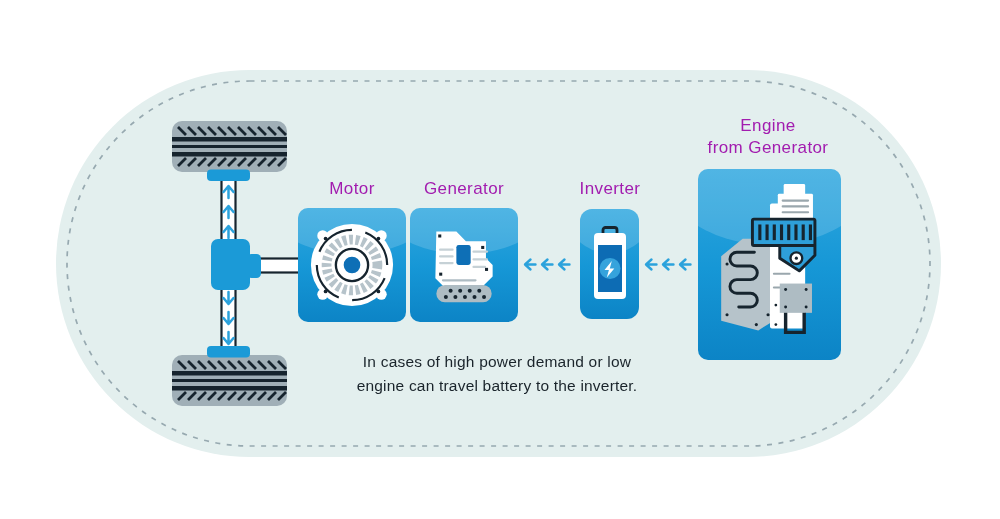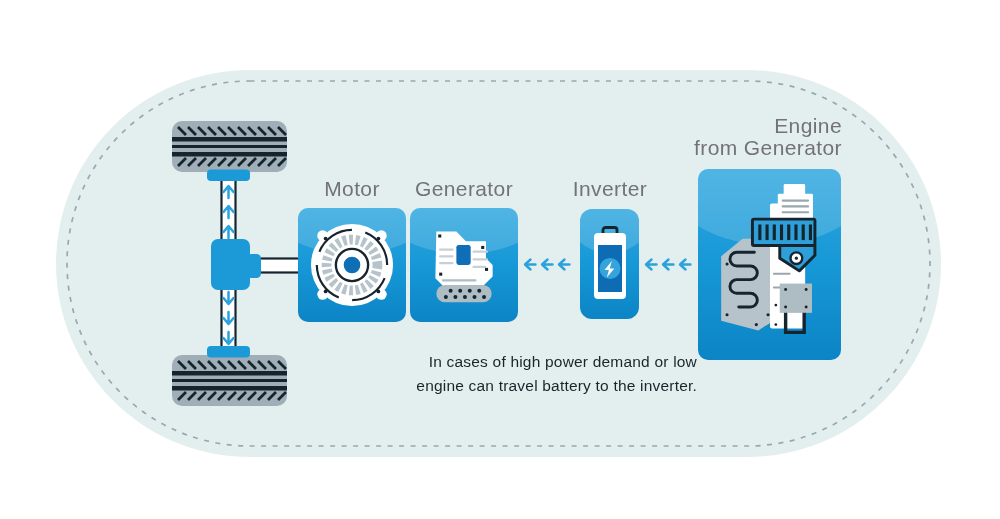--- a/index.html
+++ b/index.html
@@ -17,30 +17,30 @@
     content:"";position:absolute;left:-30%;top:-52%;width:160%;height:92%;
     border-radius:50%;background:rgba(255,255,255,0.16);
   }
   .comp-box svg{position:relative;z-index:1;}
   #motor-box{left:298px;top:208px;width:108px;height:114px;}
   #inverter-box{left:410px;top:208px;width:108px;height:114px;}
   #battery-box{left:580px;top:209px;width:59px;height:110px;border-radius:12px;}
   #engine-box{left:698px;top:169px;width:143px;height:191px;}
   .lbl{
     position:absolute;z-index:3;transform:translateX(-50%);
-    font-size:21px;line-height:21.5px;letter-spacing:0.4px;text-align:right;
-    color:#737373;white-space:nowrap;
+    font-size:17px;line-height:21.5px;letter-spacing:0.4px;text-align:center;
+    color:#a21caf;white-space:nowrap;
   }
   #motor-label{left:352px;top:178px;}
   #inverter-label{left:464px;top:178px;}
   #battery-label{left:610px;top:178px;}
   #engine-label{left:768px;top:115px;}
   #caption{
     position:absolute;z-index:3;left:497px;top:350px;transform:translateX(-50%);
-    width:400px;text-align:right;font-size:15.5px;line-height:23.5px;
+    width:400px;text-align:center;font-size:15.5px;line-height:23.5px;
     letter-spacing:0.2px;color:#1A242B;
   }
   #caption span{display:block;}
 </style>
 </head>
 <body>
 
 <div id="stage">
 
   <svg id="vector-layer" viewBox="0 0 1000 519">

